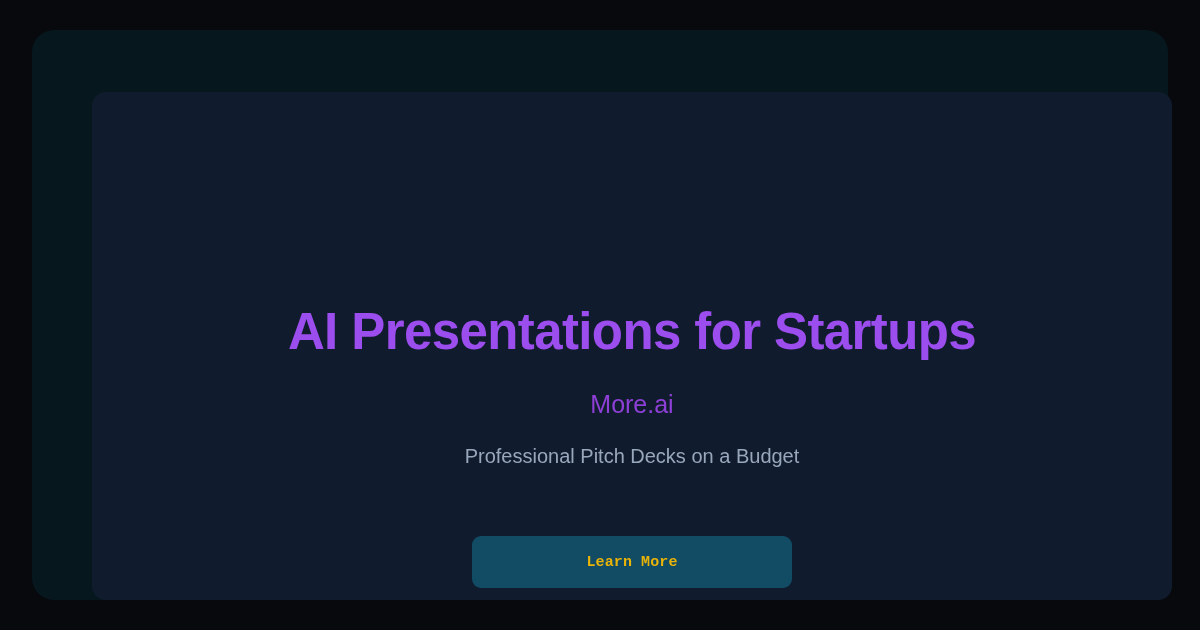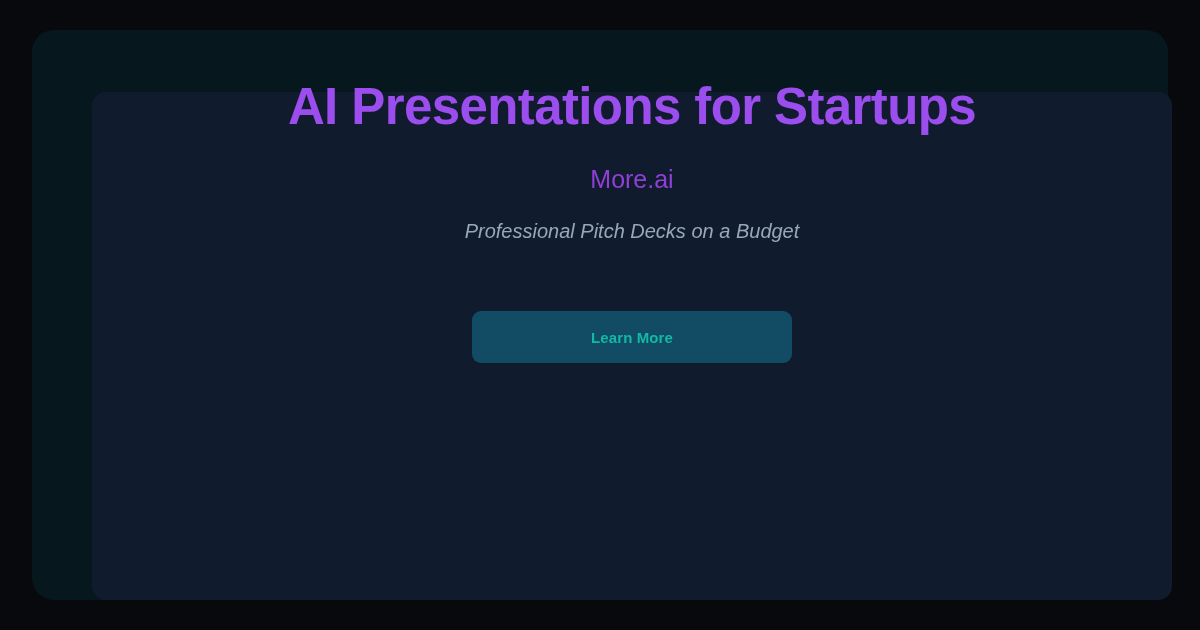--- a/index.html
+++ b/index.html
@@ -39,21 +39,21 @@
     left: 60px;
     top: 62px;
     width: 1080px;
     height: 508px;
     background: #101c2e;
     border-radius: 14px;
     box-sizing: border-box;
     display: flex;
     flex-direction: column;
     align-items: center;
-    justify-content: flex-start;
+    justify-content: flex-end;
   }
 
   .content-block {
     width: 100%;
     display: flex;
     flex-direction: column;
     align-items: center;
     text-align: center;
     transform: translateY(-12px);
   }
@@ -79,42 +79,41 @@
   }
 
   .slide-tagline {
     font-size: 20px;
     font-weight: normal;
     line-height: 1.2;
     color: #99a7bc;
     margin: 0;
     padding-top: 25px;
     white-space: nowrap;
-    font-style: italic;
   }
 
   .cta-wrap {
     padding-top: 68px;
   }
 
   .cta-button {
     display: inline-flex;
     align-items: center;
     justify-content: center;
     width: 320px;
     height: 52px;
     background: #114b64;
-    color: #14b8a6;
+    color: #eab308;
     font-size: 15px;
     font-weight: bold;
     letter-spacing: 0.1px;
     border: none;
     border-radius: 9px;
     cursor: pointer;
-    font-family: Liberation Sans, sans-serif;
+    font-family: Liberation Mono, monospace;
     padding: 0;
   }
 </style>
 </head>
 <body>
 
 <div class="stage">
   <div class="slide-frame">
     <div class="slide-surface">
       <div class="content-block">

